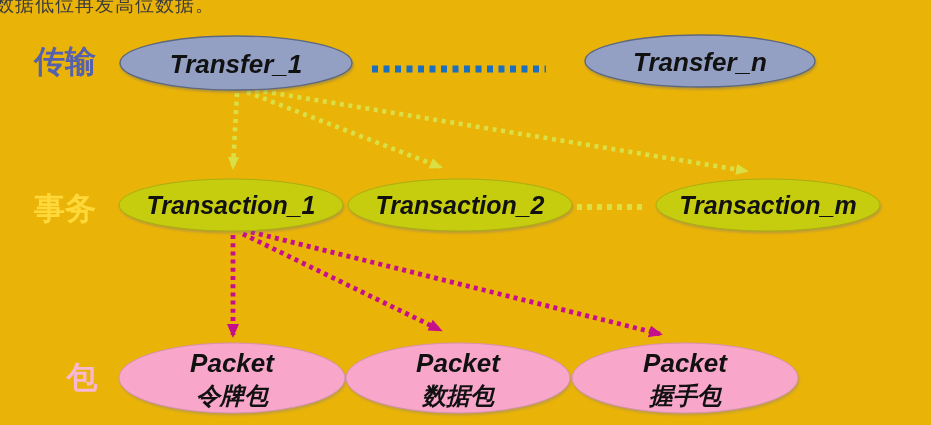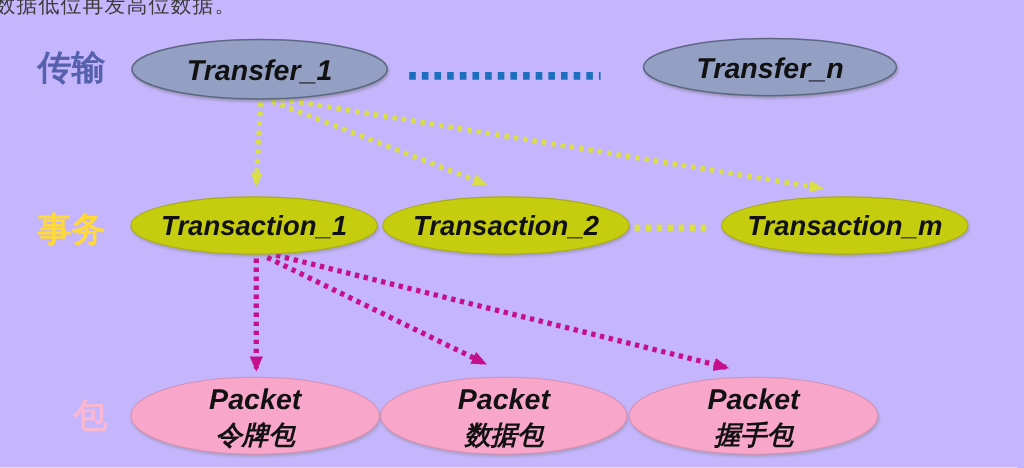--- a/index.html
+++ b/index.html
@@ -1,17 +1,17 @@
 <!DOCTYPE html>
 <html style="--transfer_fill: #93a0c4; --transfer_stroke: #5c6880; --transfer_label: #5661ae; --transaction_fill: #c6cd0e; --transaction_stroke: #a9ae10; --transaction_label: #ffd83a; --packet_fill: #f8a6ca; --packet_stroke: #d791b3; --packet_label: #f8b7d3; --blue_dots: #1c6fbe; --green_arrow: #d9df45; --magenta_arrow: #c50f8d; --node_text: #111111; --header_text: #3b3b3b;"><head>
 <meta charset="utf-8">
 <style>
   html,body{margin:0;padding:0;background:#fff;}
   #stage{
-    position:relative;width:931px;height:425px;background:#c4b5fd;
+    position:relative;width:931px;height:425px;background:#eab308;
     font-family:"Liberation Sans",sans-serif;overflow:hidden;
   }
   
   .top-clip{position:absolute;top:0;left:-5px;width:260px;height:14px;overflow:hidden;}
   .top-clip span{display:block;margin-top:-8px;font-size:19px;letter-spacing:1px;color:var(--header_text);}
   svg{position:absolute;top:0;left:0;}
   
   .ellipse-transfer{fill:var(--transfer_fill);stroke:var(--transfer_stroke);stroke-width:1.4;
     filter:drop-shadow(1px 2.5px 1px rgba(110,110,110,.45));}
   .ellipse-transaction{fill:var(--transaction_fill);stroke:var(--transaction_stroke);stroke-width:1;

